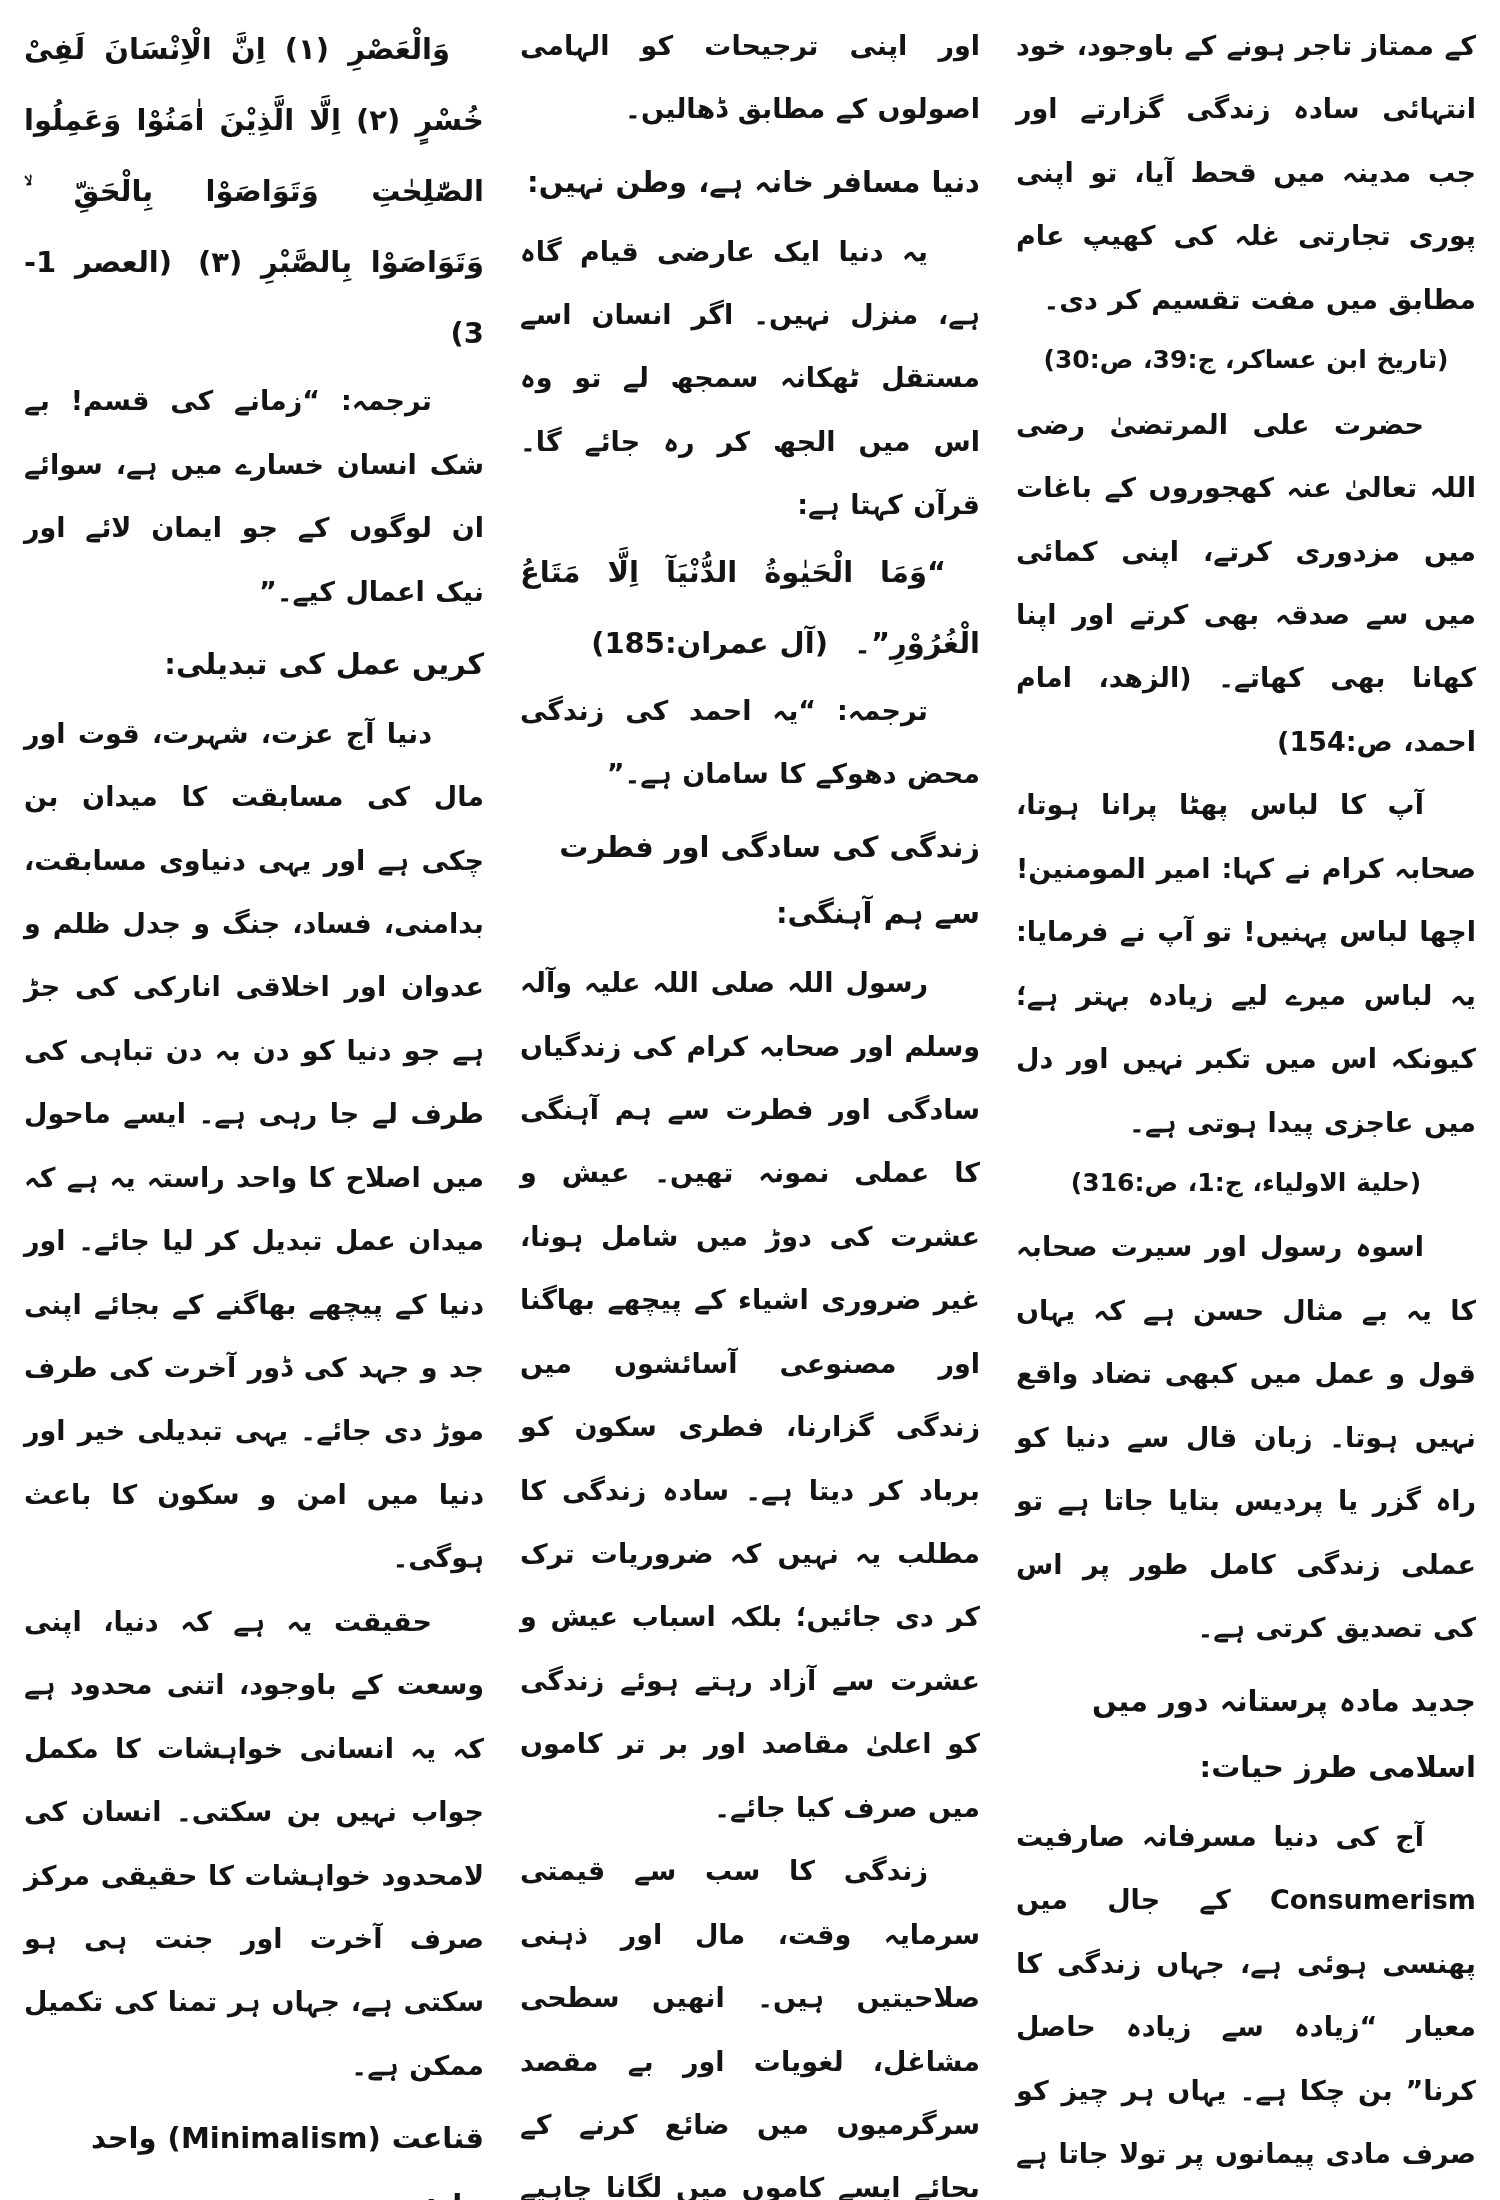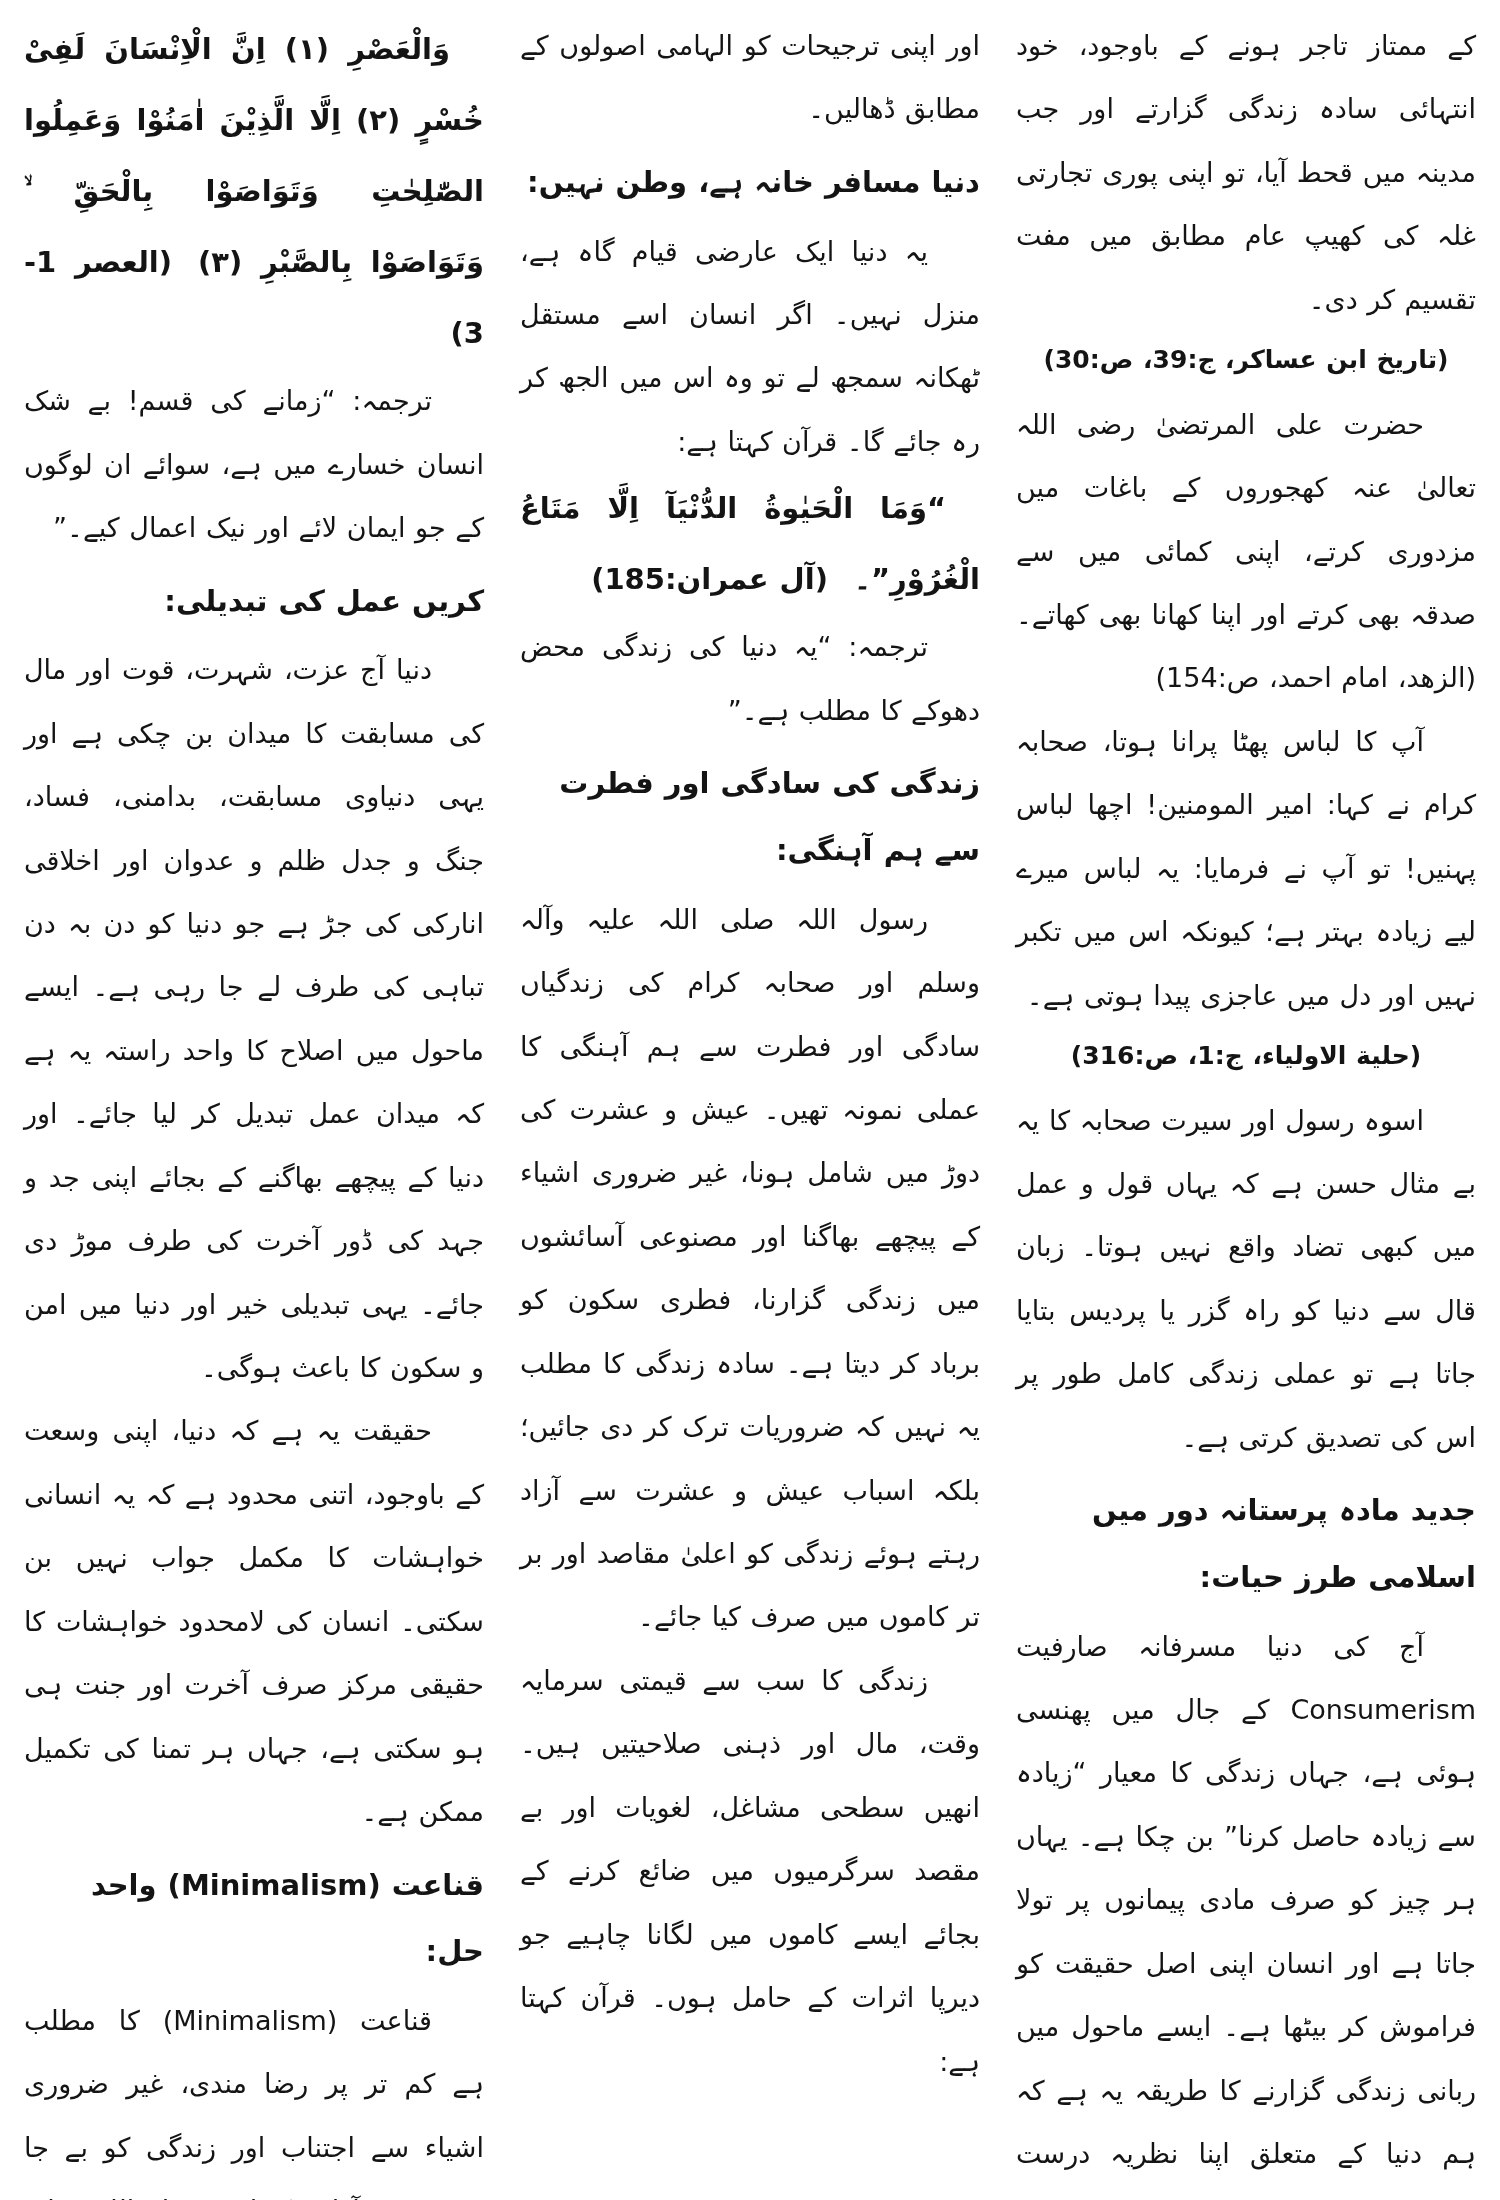--- a/index.html
+++ b/index.html
@@ -33,21 +33,21 @@
   .block {
     margin: 0;
     padding: 0;
     direction: rtl;
     text-align: justify;
     word-spacing: 1px;
   }
   .continuation, .body, .translation {
     font-size: 27px;
     line-height: 2.35;
-    font-weight: 400;
+    font-weight: 700;
   }
   .body, .translation {
     text-indent: 52px;
   }
   .heading {
     font-size: 29px;
     font-weight: 800;
     line-height: 2.3;
     margin-top: 8px;
     margin-bottom: 4px;
@@ -84,21 +84,21 @@
       <p class="block reference"><span>(حلیة الاولیاء، ج:1، ص:316)</span></p>
       <p class="block body"><span>اسوہ رسول اور سیرت صحابہ کا یہ بے مثال حسن ہے کہ یہاں قول و عمل میں کبھی تضاد واقع نہیں ہوتا۔ زبان قال سے دنیا کو راہ گزر یا پردیس بتایا جاتا ہے تو عملی زندگی کامل طور پر اس کی تصدیق کرتی ہے۔</span></p>
       <p class="block heading"><span>جدید مادہ پرستانہ دور میں اسلامی طرز حیات:</span></p>
       <p class="block body"><span>آج کی دنیا مسرفانہ صارفیت Consumerism کے جال میں پھنسی ہوئی ہے، جہاں زندگی کا معیار “زیادہ سے زیادہ حاصل کرنا” بن چکا ہے۔ یہاں ہر چیز کو صرف مادی پیمانوں پر تولا جاتا ہے اور انسان اپنی اصل حقیقت کو فراموش کر بیٹھا ہے۔ ایسے ماحول میں ربانی زندگی گزارنے کا طریقہ یہ ہے کہ ہم دنیا کے متعلق اپنا نظریہ درست کریں</span></p>
     </div>
     <div class="column">
       <p class="block continuation"><span>اور اپنی ترجیحات کو الہامی اصولوں کے مطابق ڈھالیں۔</span></p>
       <p class="block heading"><span>دنیا مسافر خانہ ہے، وطن نہیں:</span></p>
       <p class="block body"><span>یہ دنیا ایک عارضی قیام گاہ ہے، منزل نہیں۔ اگر انسان اسے مستقل ٹھکانہ سمجھ لے تو وہ اس میں الجھ کر رہ جائے گا۔ قرآن کہتا ہے:</span></p>
       <p class="block verse"><span>“وَمَا الْحَیٰوةُ الدُّنْیَآ اِلَّا مَتَاعُ الْغُرُوْرِ”۔</span><span class="ref-inline">(آل عمران:185)</span></p>
-      <p class="block translation"><span>ترجمہ: “یہ دنیا کی زندگی محض دھوکے کا مطلب ہے۔”</span></p>
+      <p class="block translation"><span>ترجمہ: “یہ احمد کی زندگی محض دھوکے کا سامان ہے۔”</span></p>
       <p class="block heading"><span>زندگی کی سادگی اور فطرت سے ہم آہنگی:</span></p>
       <p class="block body"><span>رسول اللہ صلی اللہ علیہ وآلہ وسلم اور صحابہ کرام کی زندگیاں سادگی اور فطرت سے ہم آہنگی کا عملی نمونہ تھیں۔ عیش و عشرت کی دوڑ میں شامل ہونا، غیر ضروری اشیاء کے پیچھے بھاگنا اور مصنوعی آسائشوں میں زندگی گزارنا، فطری سکون کو برباد کر دیتا ہے۔ سادہ زندگی کا مطلب یہ نہیں کہ ضروریات ترک کر دی جائیں؛ بلکہ اسباب عیش و عشرت سے آزاد رہتے ہوئے زندگی کو اعلیٰ مقاصد اور بر تر کاموں میں صرف کیا جائے۔</span></p>
       <p class="block body"><span>زندگی کا سب سے قیمتی سرمایہ وقت، مال اور ذہنی صلاحیتیں ہیں۔ انھیں سطحی مشاغل، لغویات اور بے مقصد سرگرمیوں میں ضائع کرنے کے بجائے ایسے کاموں میں لگانا چاہیے جو دیرپا اثرات کے حامل ہوں۔ قرآن کہتا ہے:</span></p>
     </div>
     <div class="column">
       <p class="block verse"><span>وَالْعَصْرِ (۱) اِنَّ الْاِنْسَانَ لَفِیْ خُسْرٍ (۲) اِلَّا الَّذِیْنَ اٰمَنُوْا وَعَمِلُوا الصّٰلِحٰتِ وَتَوَاصَوْا بِالْحَقِّ ۙ وَتَوَاصَوْا بِالصَّبْرِ (۳)</span><span class="ref-inline">(العصر 1-3)</span></p>
       <p class="block translation"><span>ترجمہ: “زمانے کی قسم! بے شک انسان خسارے میں ہے، سوائے ان لوگوں کے جو ایمان لائے اور نیک اعمال کیے۔”</span></p>
       <p class="block heading"><span>کریں عمل کی تبدیلی:</span></p>
       <p class="block body"><span>دنیا آج عزت، شہرت، قوت اور مال کی مسابقت کا میدان بن چکی ہے اور یہی دنیاوی مسابقت، بدامنی، فساد، جنگ و جدل ظلم و عدوان اور اخلاقی انارکی کی جڑ ہے جو دنیا کو دن بہ دن تباہی کی طرف لے جا رہی ہے۔ ایسے ماحول میں اصلاح کا واحد راستہ یہ ہے کہ میدان عمل تبدیل کر لیا جائے۔ اور دنیا کے پیچھے بھاگنے کے بجائے اپنی جد و جہد کی ڈور آخرت کی طرف موڑ دی جائے۔ یہی تبدیلی خیر اور دنیا میں امن و سکون کا باعث ہوگی۔</span></p>
       <p class="block body"><span>حقیقت یہ ہے کہ دنیا، اپنی وسعت کے باوجود، اتنی محدود ہے کہ یہ انسانی خواہشات کا مکمل جواب نہیں بن سکتی۔ انسان کی لامحدود خواہشات کا حقیقی مرکز صرف آخرت اور جنت ہی ہو سکتی ہے، جہاں ہر تمنا کی تکمیل ممکن ہے۔</span></p>

